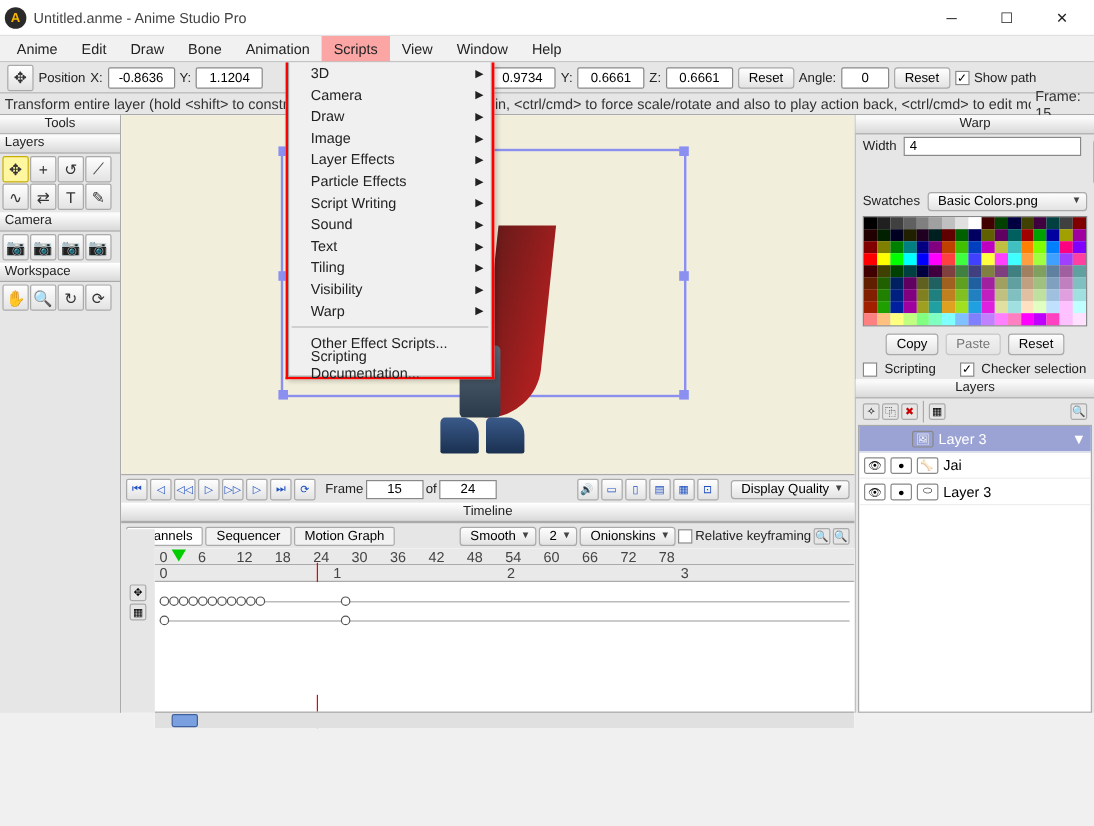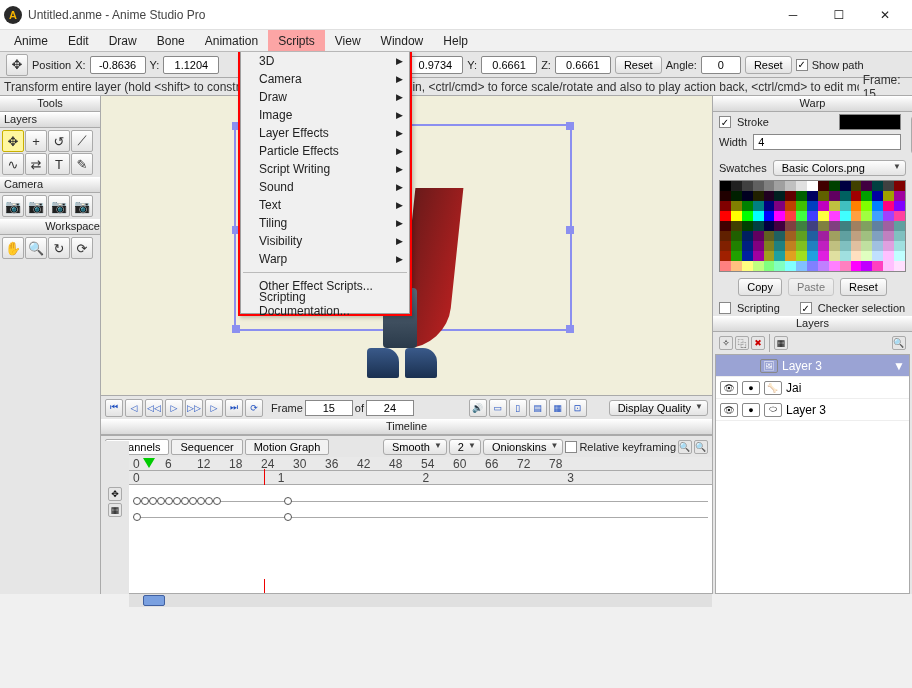--- a/index.html
+++ b/index.html
@@ -160,21 +160,21 @@
       <div class="toolbtn">T</div>
       <div class="toolbtn">✎</div>
     </div>
     <div class="panel-header" style="text-align:left;padding-left:4px">Camera</div>
     <div class="toolgrid">
       <div class="toolbtn">📷</div>
       <div class="toolbtn">📷</div>
       <div class="toolbtn">📷</div>
       <div class="toolbtn">📷</div>
     </div>
-    <div class="panel-header" style="text-align:right;padding-left:4px">Workspace</div>
+    <div class="panel-header" style="text-align:left;padding-left:4px">Workspace</div>
     <div class="toolgrid">
       <div class="toolbtn">✋</div>
       <div class="toolbtn">🔍</div>
       <div class="toolbtn">↻</div>
       <div class="toolbtn">⟳</div>
     </div>
   </div>
 
   <div class="canvas-area">
     <div class="canvas">
@@ -211,21 +211,21 @@
       <input class="num-small" value="15" style="">
       <span class="lbl">of</span>
       <input class="num-small" value="24" style="">
       <span style="flex:1"></span>
       <div class="pbtn">🔊</div>
       <div class="pbtn">▭</div>
       <div class="pbtn">▯</div>
       <div class="pbtn">▤</div>
       <div class="pbtn">▦</div>
       <div class="pbtn">⊡</div>
-      <div class="tl-select" style="margin-left:20px">Display Quality</div>
+      <div class="tl-select" style="margin-left:8px">Display Quality</div>
     </div>
 
     <div class="timeline-panel">
       <div class="panel-header">Timeline</div>
       <div class="tl-tabs">
         <div class="tl-tab active">Channels</div>
         <div class="tl-tab">Sequencer</div>
         <div class="tl-tab">Motion Graph</div>
         <span style="flex:1"></span>
         <div class="tl-select">Smooth</div>
@@ -288,26 +288,20 @@
         </div>
       </div>
     </div>
   </div>
 
   <div class="rightcol">
     <div class="panel-header">Warp</div>
     <div style="display:flex">
       <div style="flex:1">
         <div class="row">
-          <span class="cbox checkbox-checked"></span>
-          <span class="lbl">Stroke</span>
-          <span style="flex:1"></span>
-          <div class="swatch-box" style="background:#000000"></div>
-        </div>
-        <div class="row">
           <span class="lbl">Width</span>
           <input class="width-input" value="4" style="">
         </div>
       </div>
       <div style="padding:4px">
         <div class="nobrush">No Brush</div>
       </div>
     </div>
     <div class="row">
       <span class="lbl">Swatches</span>

